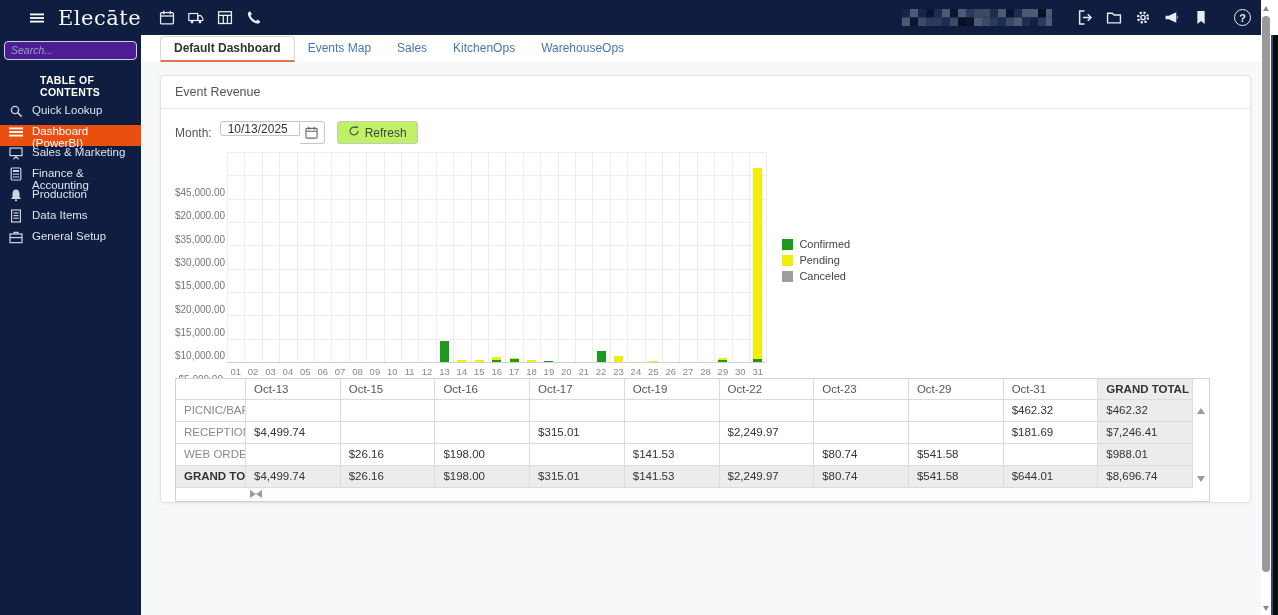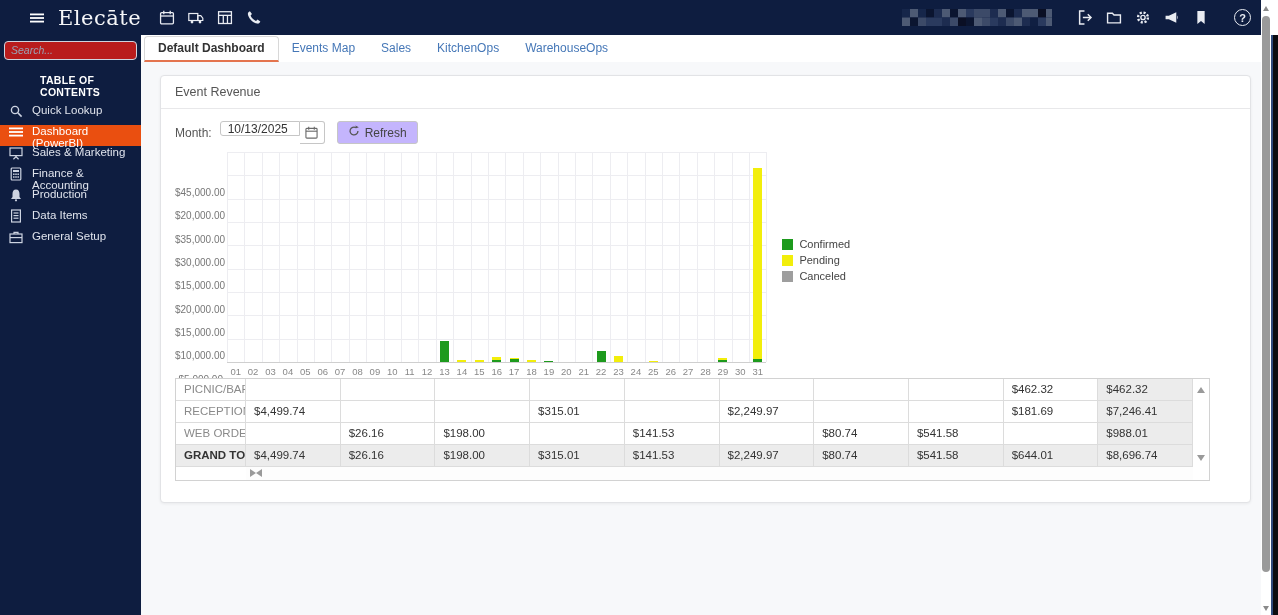--- a/index.html
+++ b/index.html
@@ -26,51 +26,51 @@
   .page-scroll { position:absolute; top:0; right:7px; width:10px; bottom:0; background:#fff; }
   .page-scroll .thumb { position:absolute; left:1px; right:1px; top:16px; height:556px;
     background:#9a9a9a; border-radius:4px; }
   .arr { width:0; height:0; position:absolute; left:2px; }
   .arr-up { top:6px; border-left:3.5px solid transparent; border-right:3.5px solid transparent; border-bottom:5px solid #8a8a8a; }
   .arr-dn { bottom:4px; border-left:3.5px solid transparent; border-right:3.5px solid transparent; border-top:5px solid #8a8a8a; }
 
   
   .sidebar { position:absolute; left:0; top:35px; width:141px; bottom:0; background:#0e1d40; }
   .search-box { margin:5px 4px 8px 4px; }
-  .search-box input { width:133px; height:19px; background:#b91c1c; border:1px solid #cfd4de;
+  .search-box input { width:133px; height:19px; background:#4c1d95; border:1px solid #cfd4de;
     border-radius:4px; color:#cfd4de; font-size:10.5px; font-style:italic; padding:0 6px; outline:none; }
   .search-box input::placeholder { color:#9aa3b5; }
   .toc-title { color:#fff; font-size:10.5px; font-weight:bold; letter-spacing:.3px; padding:6px 0 6px 9px;margin-left:31px; }
   .nav-item { height:21px; display:flex; align-items:flex-start; color:#dfe3ec; font-size:11.5px; cursor:pointer; }
   .nav-item .nico { width:14px; height:14px; margin:0 9px 0 9px; color:#cdd4e2; flex:0 0 auto; }
   .nav-item .nico svg { width:100%; height:100%; display:block; }
   .nav-item.active { background:#ea4f10; color:#fff; }
   .nav-item.active .nico { color:#fff; }
 
   
   .main { position:absolute; left:141px; top:35px; right:17px; bottom:0; background:#f7f8fa; }
-  .tabbar { height:27px; background:#fff; display:flex; align-items:flex-end; padding-left:3px; }
+  .tabbar { height:27px; background:#fff; display:flex; align-items:flex-end; padding-left:19px; }
   .tab { font-size:12px; color:#4577b7; padding:5px 13px 7px 13px; cursor:pointer; }
   .tab.active { color:#333; font-weight:bold; background:#fff; border:1px solid #d8d8d8; border-bottom:2px solid #e4744e;
     border-radius:4px 4px 0 0; padding:4px 13px 5px 13px; }
 
   .panel { margin:13px 10px 0 19px; background:#fff; border:1px solid #e2e3e6; border-radius:4px;
     box-shadow:0 1px 3px rgba(0,0,0,.06); height:428px; }
   .panel-header { font-size:12.5px; color:#555; padding:9px 14px; border-bottom:1px solid #e8e8ea; }
   .panel-body { padding:8px 14px 0 14px; }
 
   .controls { display:flex; align-items:center; gap:8px; margin:4px 0 6px 0; }
   .controls label { font-size:12px; color:#555; }
   .dategroup { display:flex; }
   .dategroup input { width:80px; height:15px; border:1px solid #c6c6c6; border-radius:3px 0 0 3px;
     font-size:12px; color:#333; padding:0 7px; outline:none; }
   .cal-btn { width:25px; height:23px; border:1px solid #c6c6c6; border-left:none; border-radius:0 3px 3px 0;
     background:#fff; color:#6a6a6a; display:flex; align-items:center; justify-content:center; cursor:pointer; }
   .cal-btn svg { width:13px; height:13px; }
-  .refresh-btn { height:23px; margin-left:4px; border:1px solid #c6c6c6; border-radius:3px; background:#c4b5fd;
+  .refresh-btn { height:23px; margin-left:4px; border:1px solid #c6c6c6; border-radius:3px; background:#bef264;
     display:flex; align-items:center; gap:5px; padding:0 10px; font-size:12px; color:#444; cursor:pointer; }
   .refresh-btn svg { width:12px; height:12px; color:#555; }
 
   
   .chart { position:relative; height:226px; }
   .ylab { position:absolute; width:48px; text-align:right; font-size:10px; color:#777;margin-top:40px; }
   .gl-h { position:absolute; height:1px; background:#ededf1; }
   .gl-v { position:absolute; width:1px; background:#ededf1; }
   .baseline { position:absolute; height:1px; background:#cfcfcf; }
   .bar { position:absolute; width:9px; }
@@ -472,20 +472,34 @@
             </div>
             <div class="legend-item">
               <span class="legend-swatch" style="background:#9e9e9e"></span>
               <span>Canceled</span>
             </div>
           </div>
         </div>
 
       <div class="grid-wrap" id="grid">
           <div class="grow">
+            <div class="gcell lab hdr"></div>
+            <div class="gcell dat hdr">Oct-13</div>
+            <div class="gcell dat hdr">Oct-15</div>
+            <div class="gcell dat hdr">Oct-16</div>
+            <div class="gcell dat hdr">Oct-17</div>
+            <div class="gcell dat hdr">Oct-19</div>
+            <div class="gcell dat hdr">Oct-22</div>
+            <div class="gcell dat hdr">Oct-23</div>
+            <div class="gcell dat hdr">Oct-29</div>
+            <div class="gcell dat hdr">Oct-31</div>
+            <div class="gcell dat hdr tot bold">GRAND TOTAL</div>
+            <div class="gspacer"></div>
+          </div>
+          <div class="grow">
             <div class="gcell lab">PICNIC/BARB...</div>
             <div class="gcell dat"></div>
             <div class="gcell dat"></div>
             <div class="gcell dat"></div>
             <div class="gcell dat"></div>
             <div class="gcell dat"></div>
             <div class="gcell dat"></div>
             <div class="gcell dat"></div>
             <div class="gcell dat"></div>
             <div class="gcell dat">$462.32</div>

